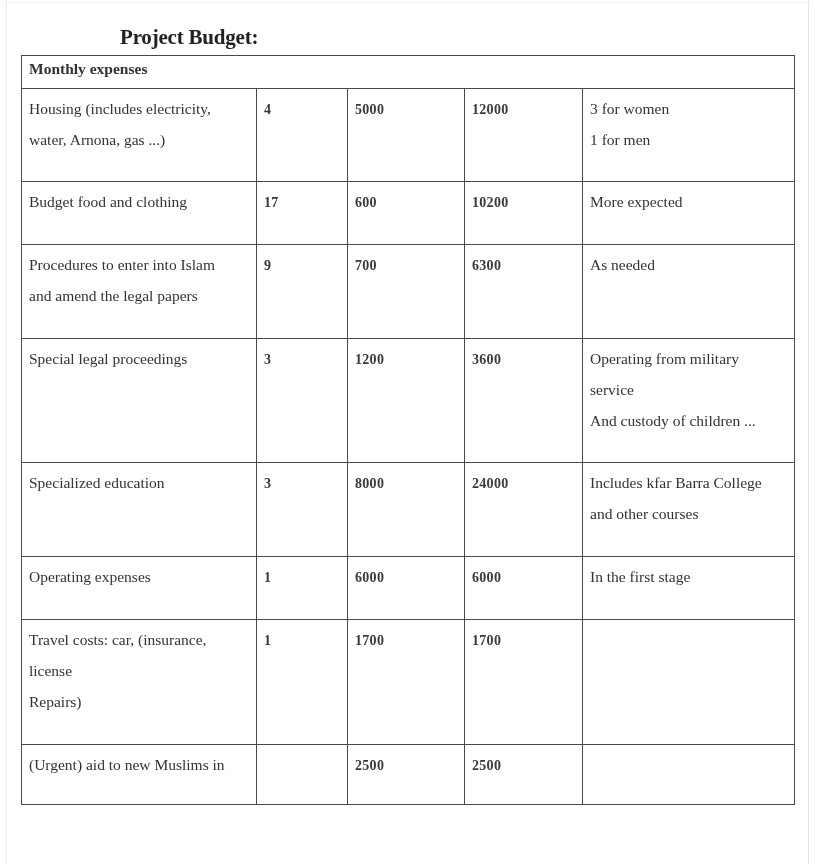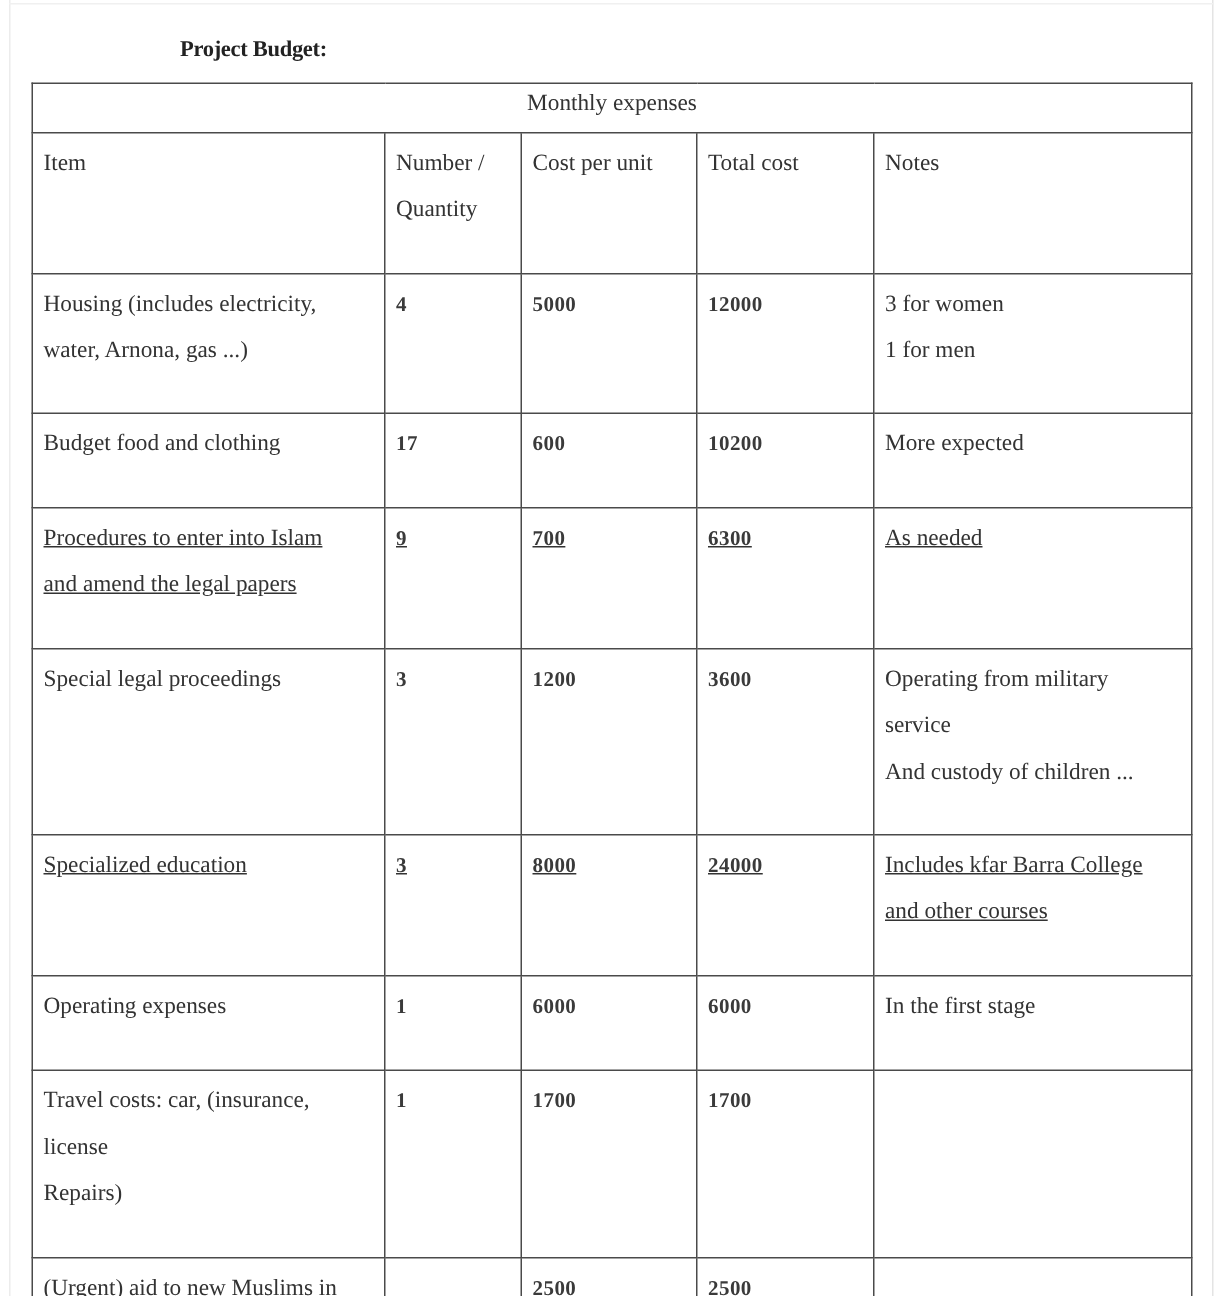--- a/index.html
+++ b/index.html
@@ -26,21 +26,21 @@
   .page-edge-top {
     position: absolute; left: 6px; top: 2px; width: 803px; height: 1px;
     background: #f0f0f0;
   }
   .title {
     position: absolute;
     left: 120px;
     top: 25px;
     font-family: "Liberation Serif", "DejaVu Serif", serif;
     font-weight: bold;
-    font-size: 15px;
+    font-size: 21px;
     color: #222;
     letter-spacing: -0.2px;
   }
   table.budget {
     position: absolute;
     left: 21px;
     top: 55px;
     width: 773px;
     border-collapse: collapse;
     table-layout: fixed;
@@ -50,41 +50,41 @@
   }
   table.budget td {
     border: 1.5px solid #4a4a4a;
     vertical-align: top;
     padding: 4px 7px 0 7px;
     line-height: 31px;
     box-sizing: border-box;
     overflow: hidden;
   }
   table.budget td.caption {
-    text-align: center;
     height: 33px;
     padding-top: 0;
     line-height: 26px;
+    font-weight: bold;
   }
   .num {
     font-weight: bold;
     font-size: 14px;
     letter-spacing: 0.3px;
     color: #3a3a3a;
   }
   .line { display: block; }
   col.c-item { width: 235px; }
   col.c-qty { width: 91px; }
   col.c-cpu { width: 117px; }
   col.c-tot { width: 118px; }
   col.c-notes { width: 212px; }
   tr.h-header td { height: 94px; }
   tr.h-93 td { height: 93px; }
   tr.h-63 td { height: 63px; }
-  tr.h-94 td { height: 94px; text-decoration: underline; }
+  tr.h-94 td { height: 94px; }
   tr.h-124 td { height: 124px; }
   tr.h-125 td { height: 125px; }
   tr.h-last td { height: 60px; }
 </style>
 </head>
 <body>
 
 <div class="page-edge-left"></div>
 <div class="page-edge-right"></div>
 <div class="page-edge-top"></div>
@@ -96,30 +96,20 @@
     <col class="c-item">
       <col class="c-qty">
       <col class="c-cpu">
       <col class="c-tot">
       <col class="c-notes">
   </colgroup>
   <tbody>
     <tr>
       <td class="caption" colspan="5">Monthly expenses</td>
     </tr>
-    <tr class="h-header">
-      <td><span>Item</span></td>
-      <td>
-        <span class="line">Number /</span>
-        <span class="line">Quantity</span>
-      </td>
-      <td><span>Cost per unit</span></td>
-      <td><span>Total cost</span></td>
-      <td><span>Notes</span></td>
-    </tr>
   </tbody>
   <tbody id="rows">
       <tr class="h-93">
         <td>
           <span class="line">Housing (includes electricity,</span>
           <span class="line">water, Arnona, gas ...)</span>
         </td>
         <td><span class="num">4</span></td>
         <td><span class="num">5000</span></td>
         <td><span class="num">12000</span></td>

